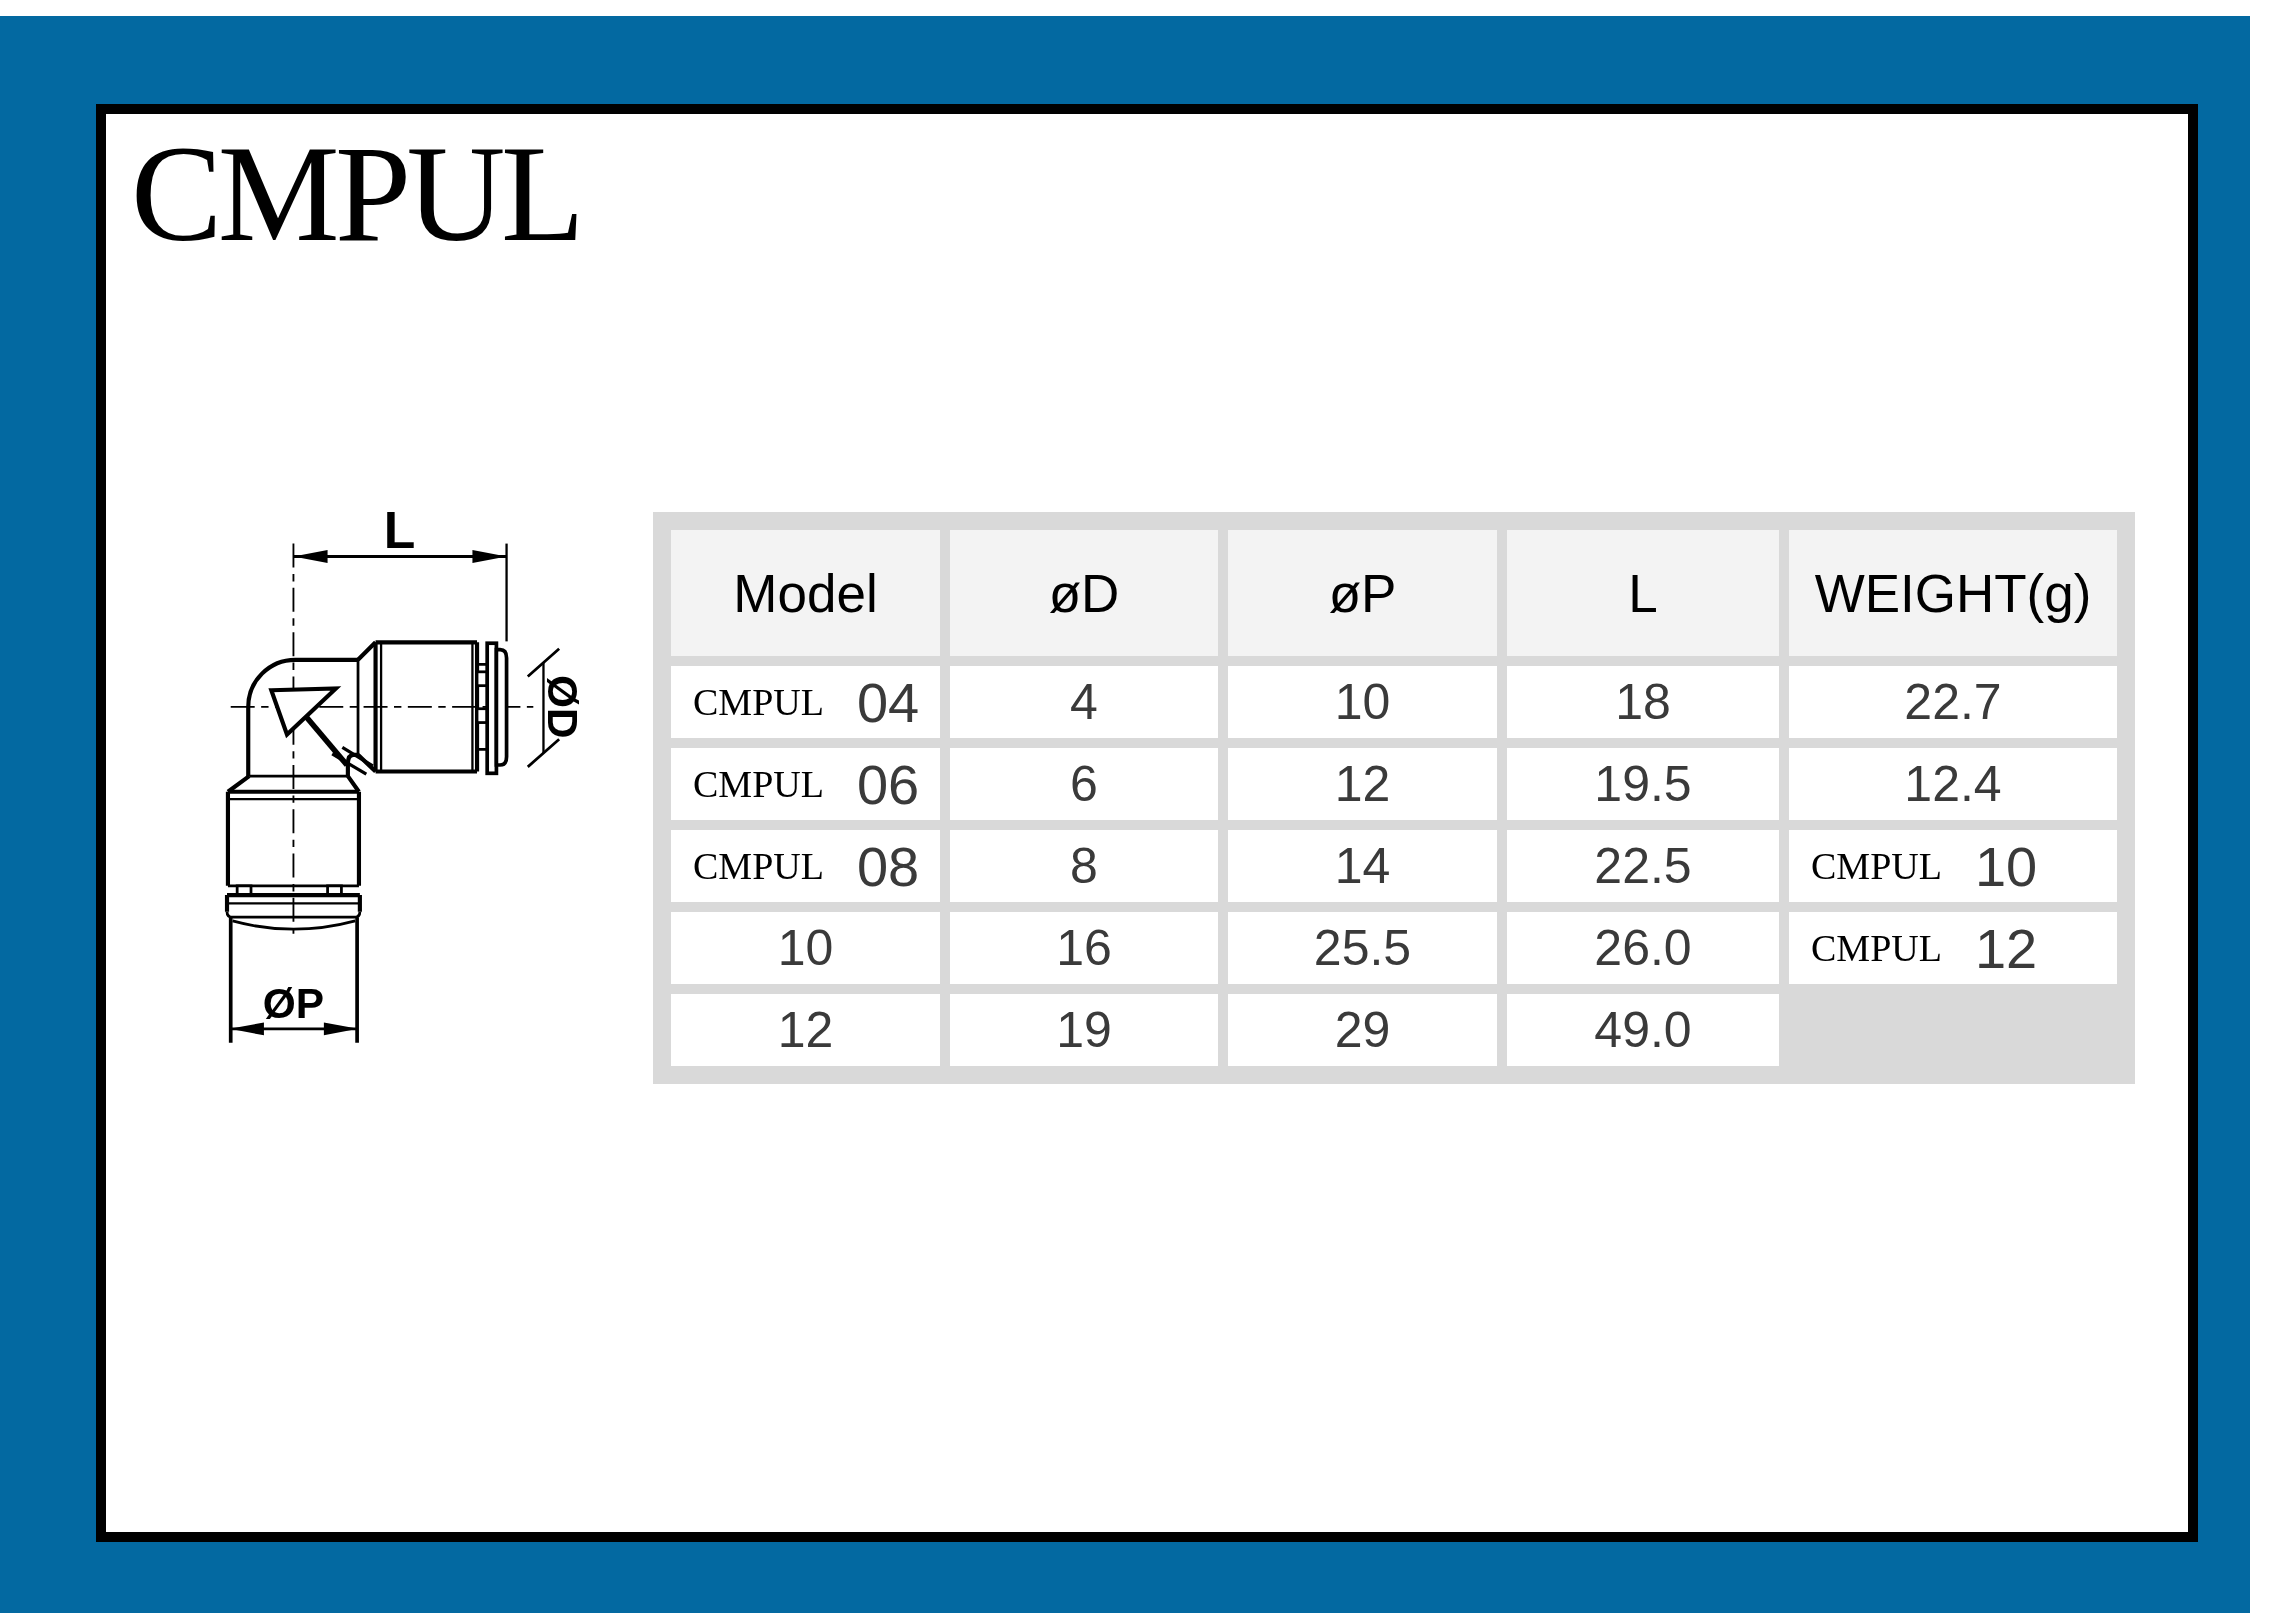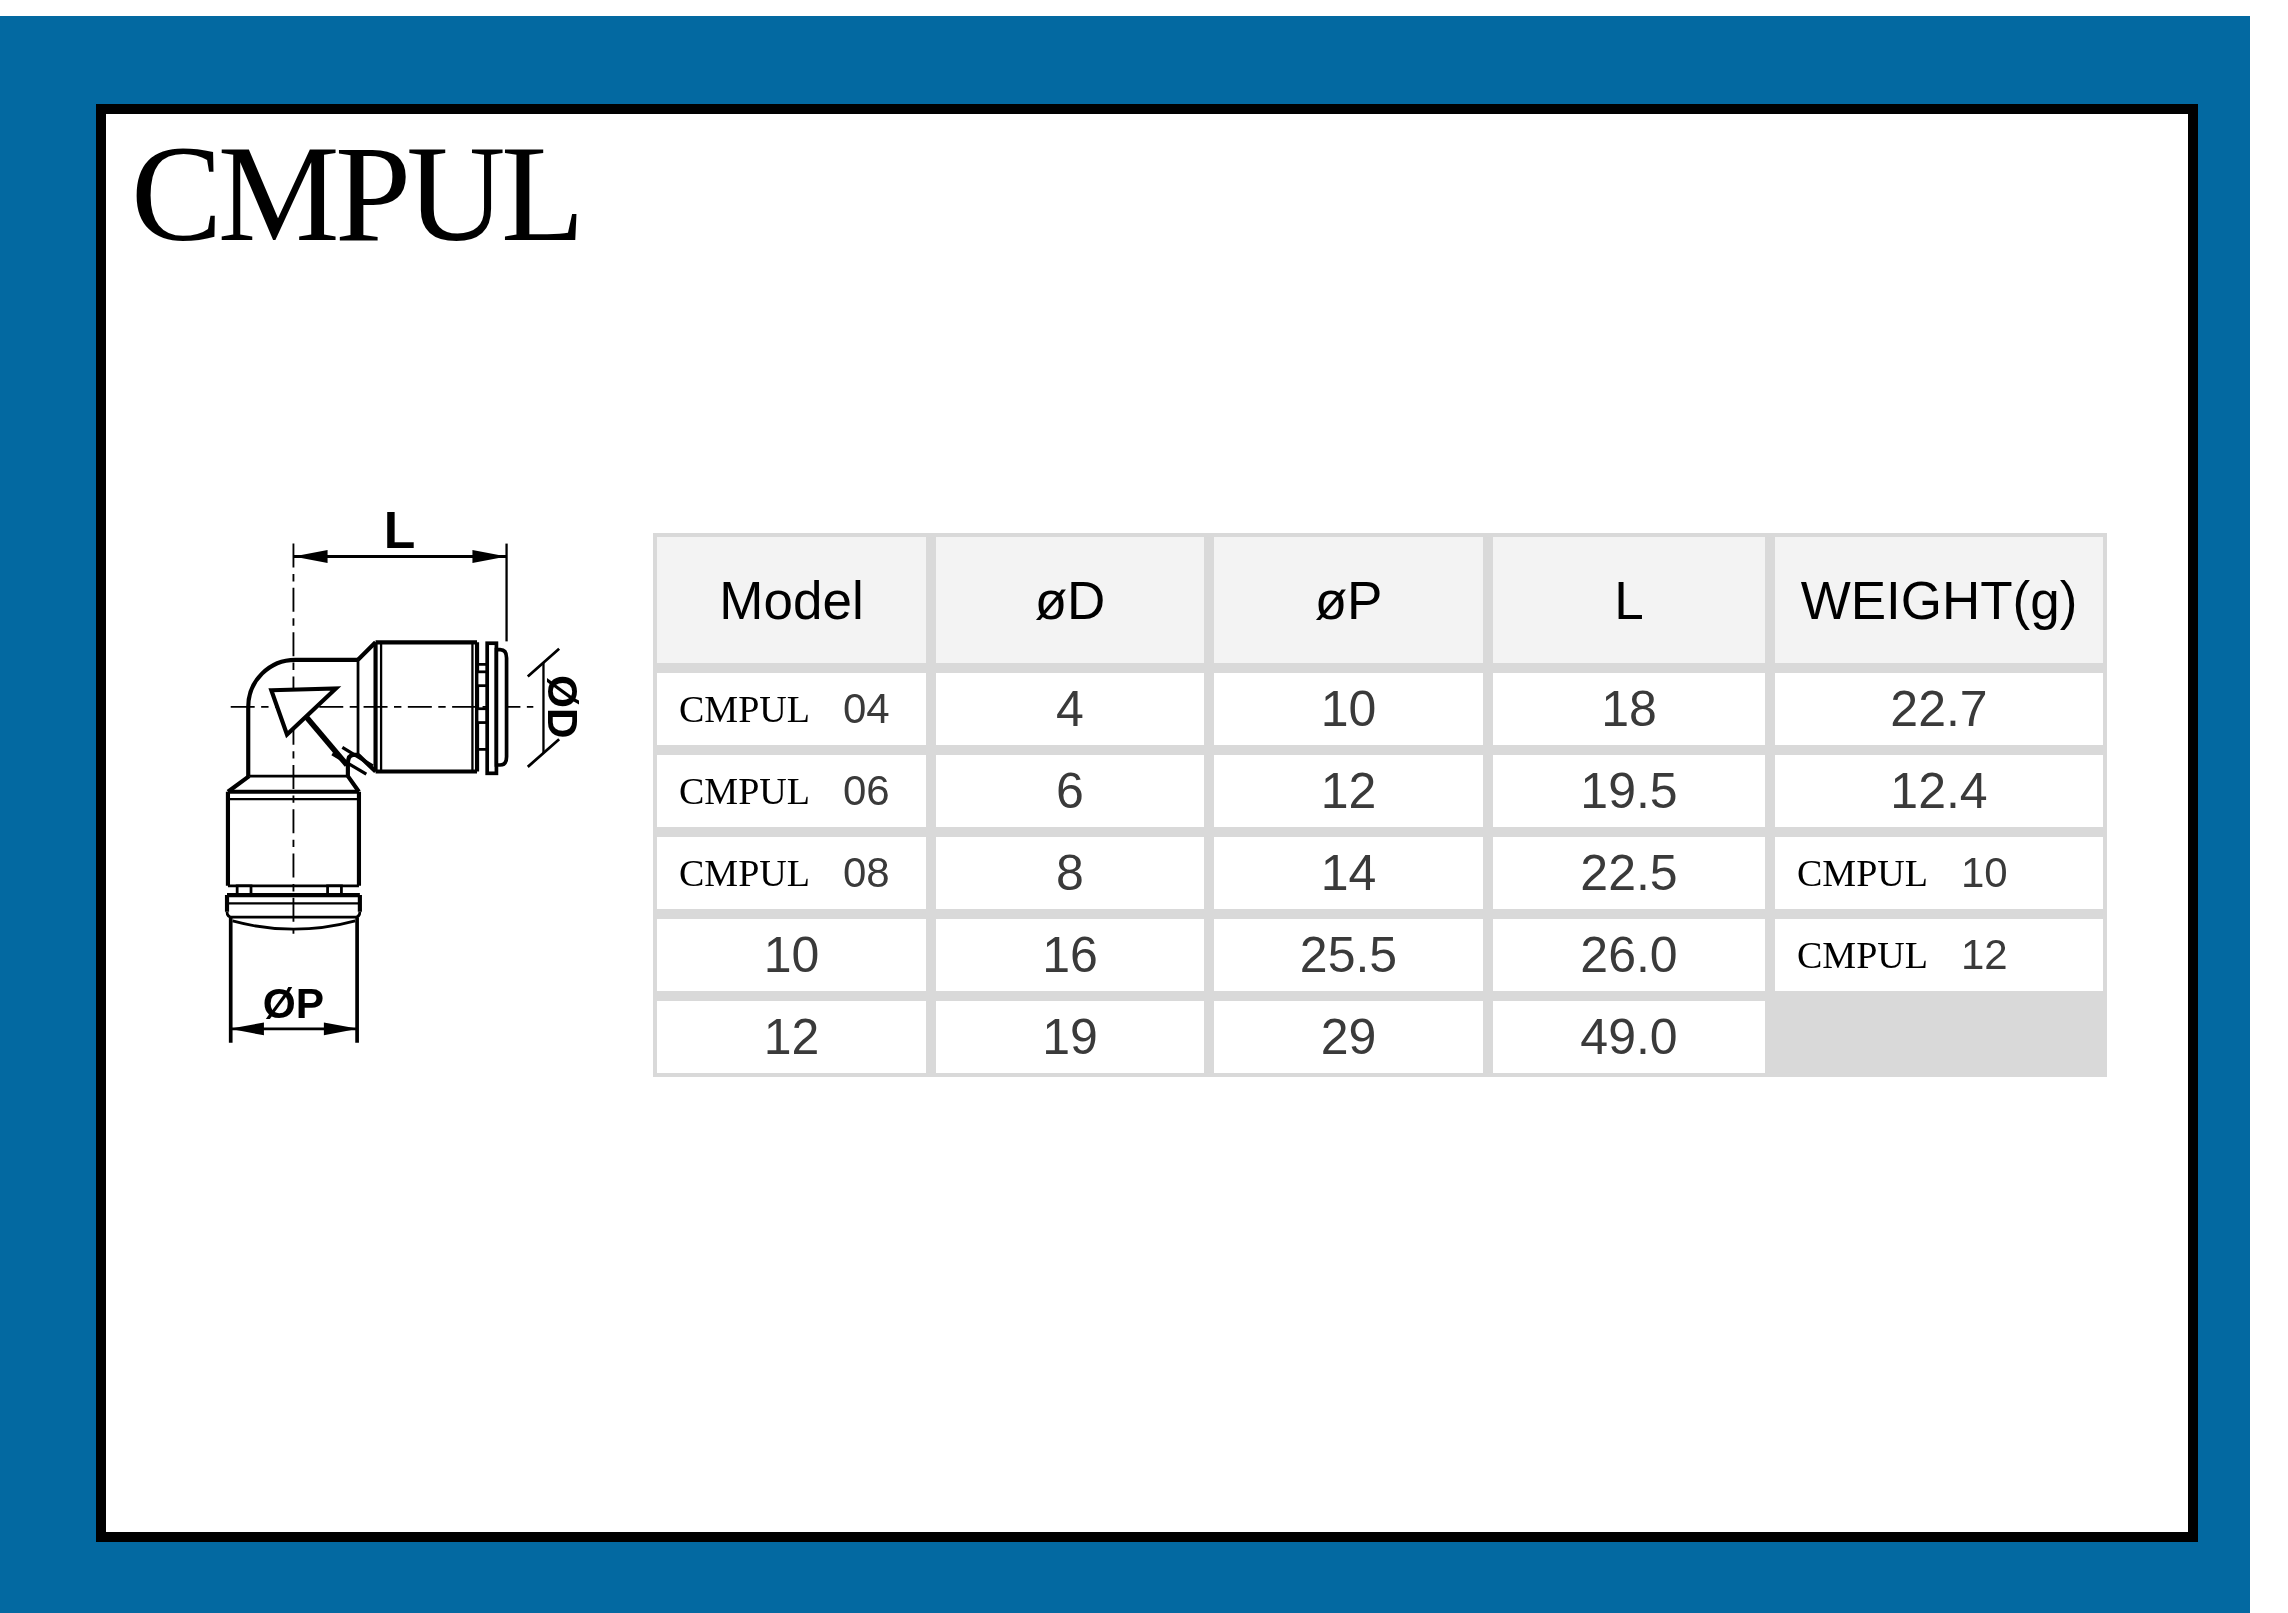--- a/index.html
+++ b/index.html
@@ -34,23 +34,23 @@
   
   .drawing{
     position:absolute;left:203px;top:475px;
     width:406px;height:572px;
   }
   .drawing text{font-family:"Liberation Sans",sans-serif;}
   .dim-label-serif{font-family:"Liberation Serif",serif;font-weight:700;font-size:56px;}
   .dim-label-sans{font-family:"Liberation Sans",sans-serif;font-weight:700;font-size:46px;}
   
   .spec-table{
-    position:absolute;left:653px;top:517px;
+    position:absolute;left:653px;top:496px;
     background:#d9d9d9;
-    padding:4px;
+    padding:18px;
     display:grid;
     grid-template-columns:269px 268px 269px 272px 328px;
     grid-template-rows:126px repeat(5,72px);
     gap:10px;
   }
   .th{
     background:#f3f3f3;
     display:flex;align-items:center;justify-content:center;
     font-size:53px;
     color:#000;
@@ -65,21 +65,21 @@
     justify-content:flex-start;
     padding-left:22px;
     gap:33px;
   }
   .model-prefix{
     font-family:"Liberation Serif",serif;
     font-size:38px;
     color:#000;
   }
   .model-size{
-    font-size:42px;
+    font-size:56px;
     color:#3a3a3a;
   }
 </style>
 </head>
 <body>
 
 <div id="page">
 
   <div class="frame"></div>
 

